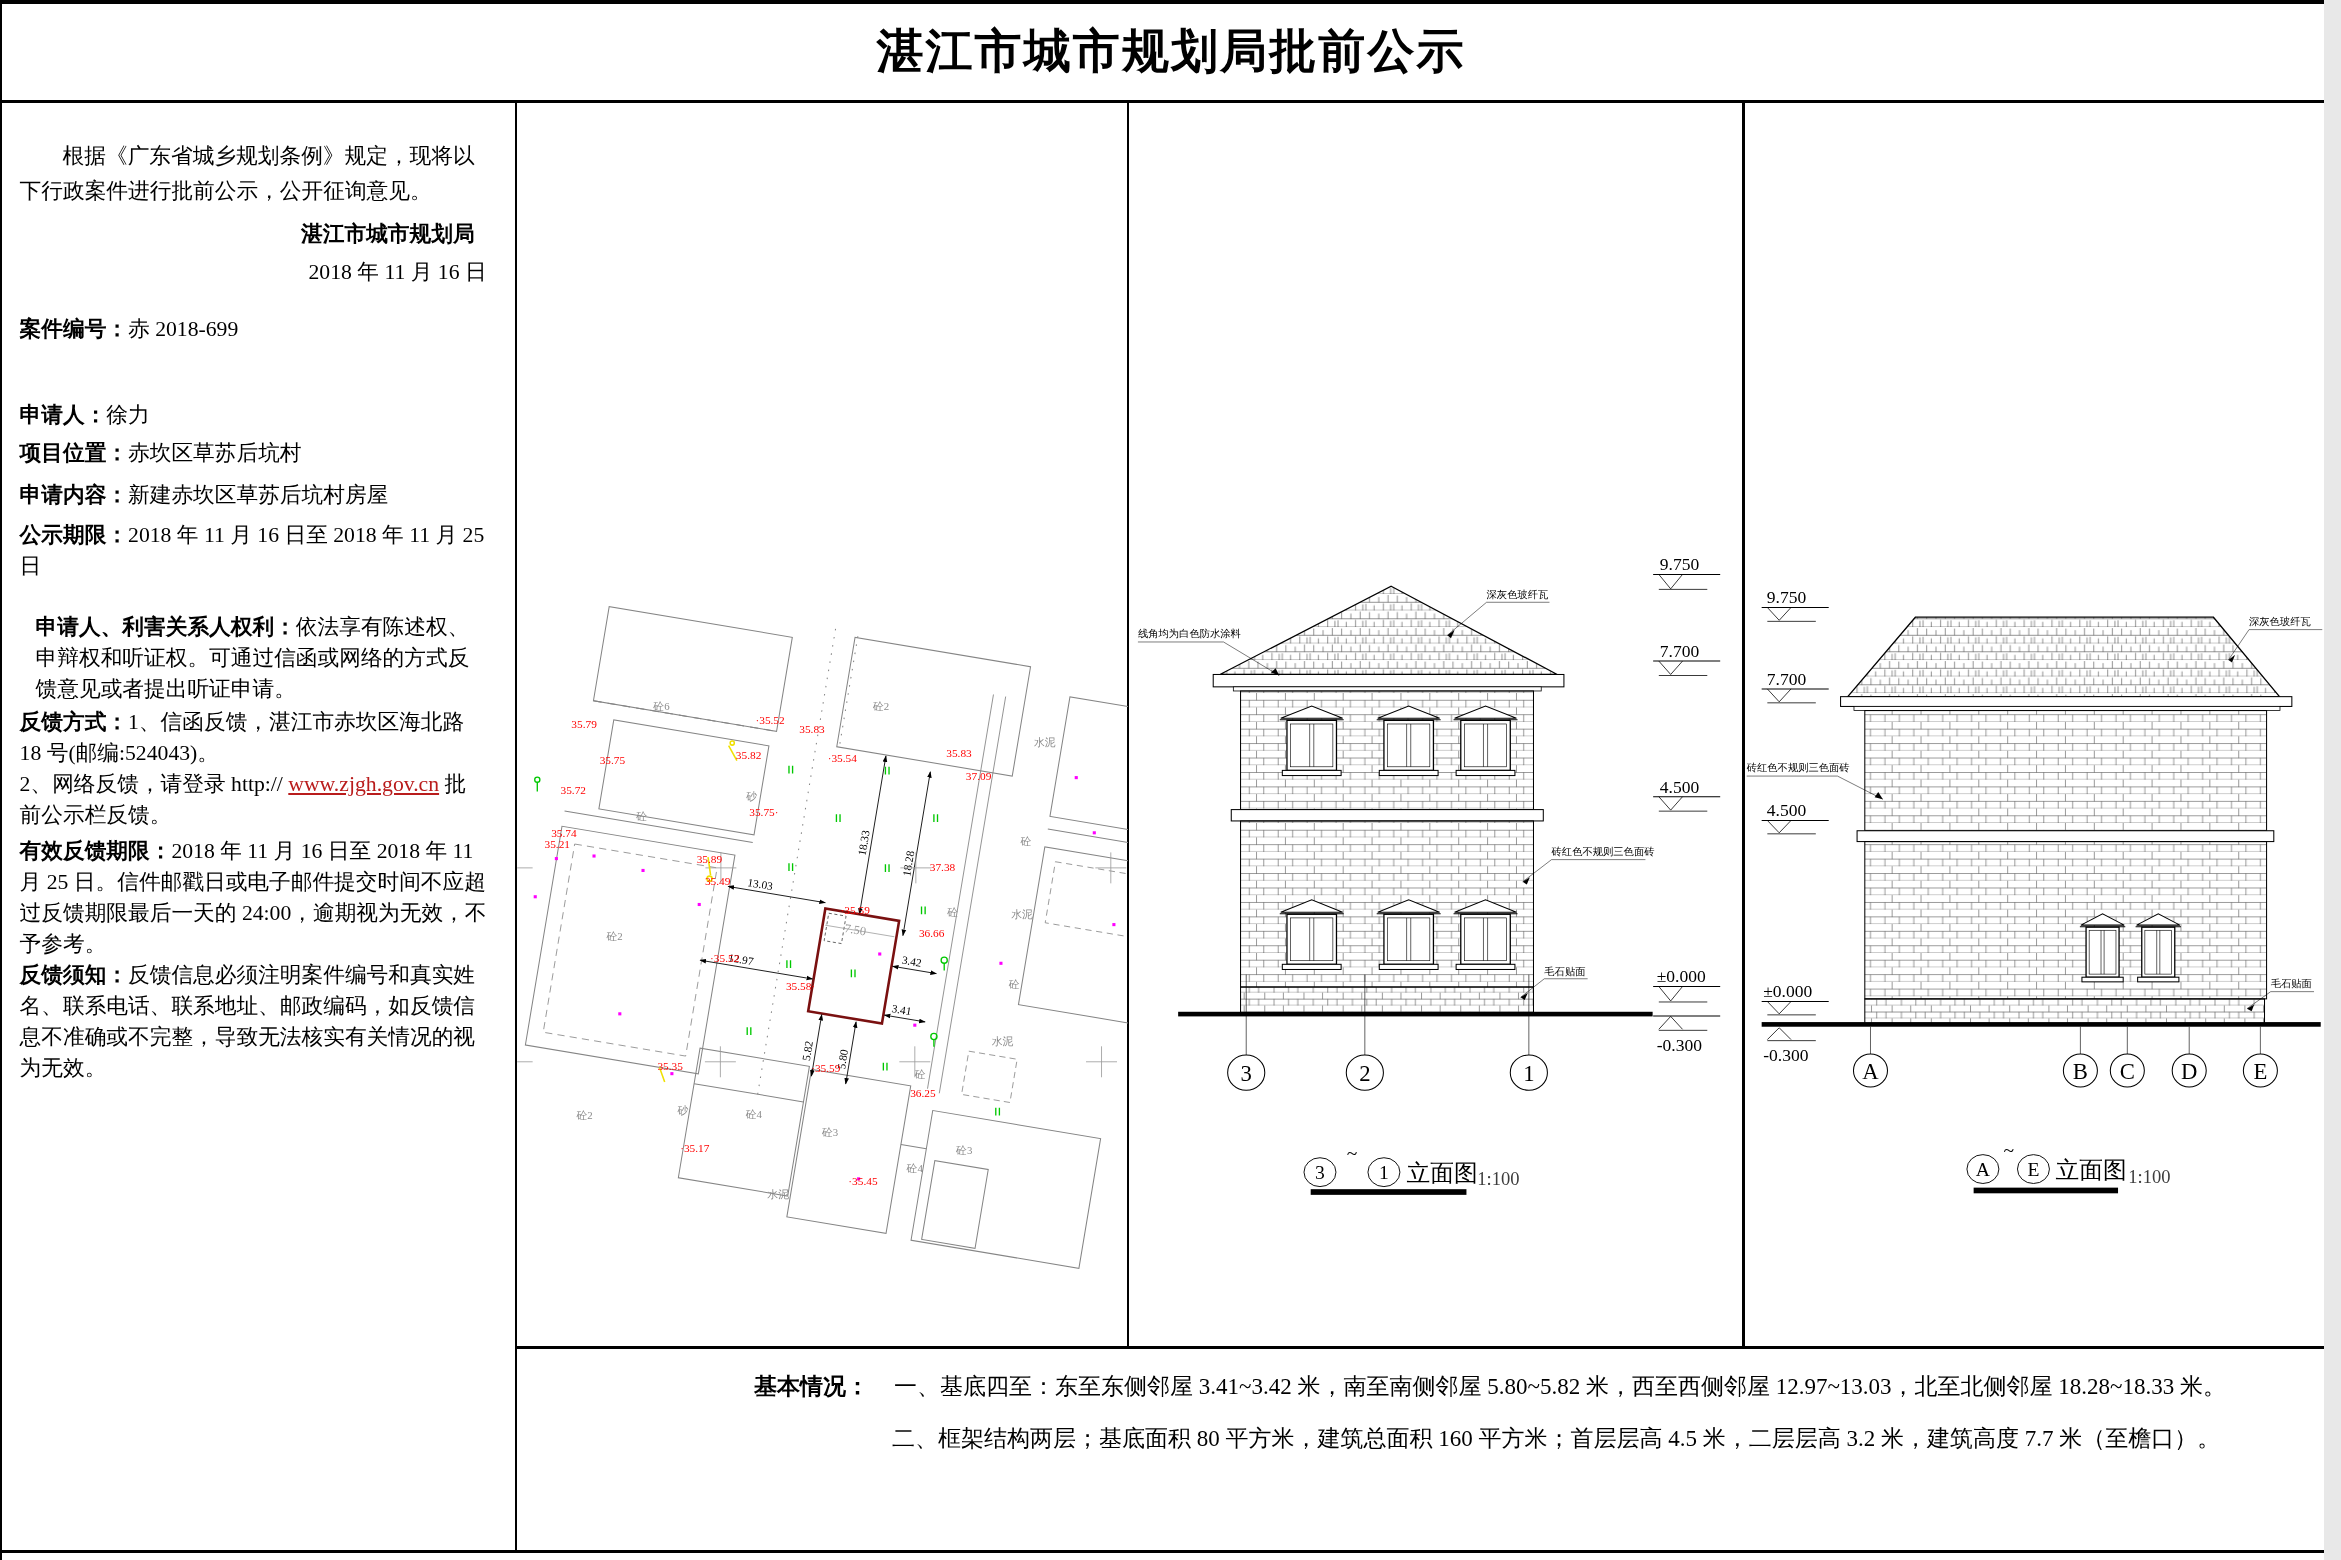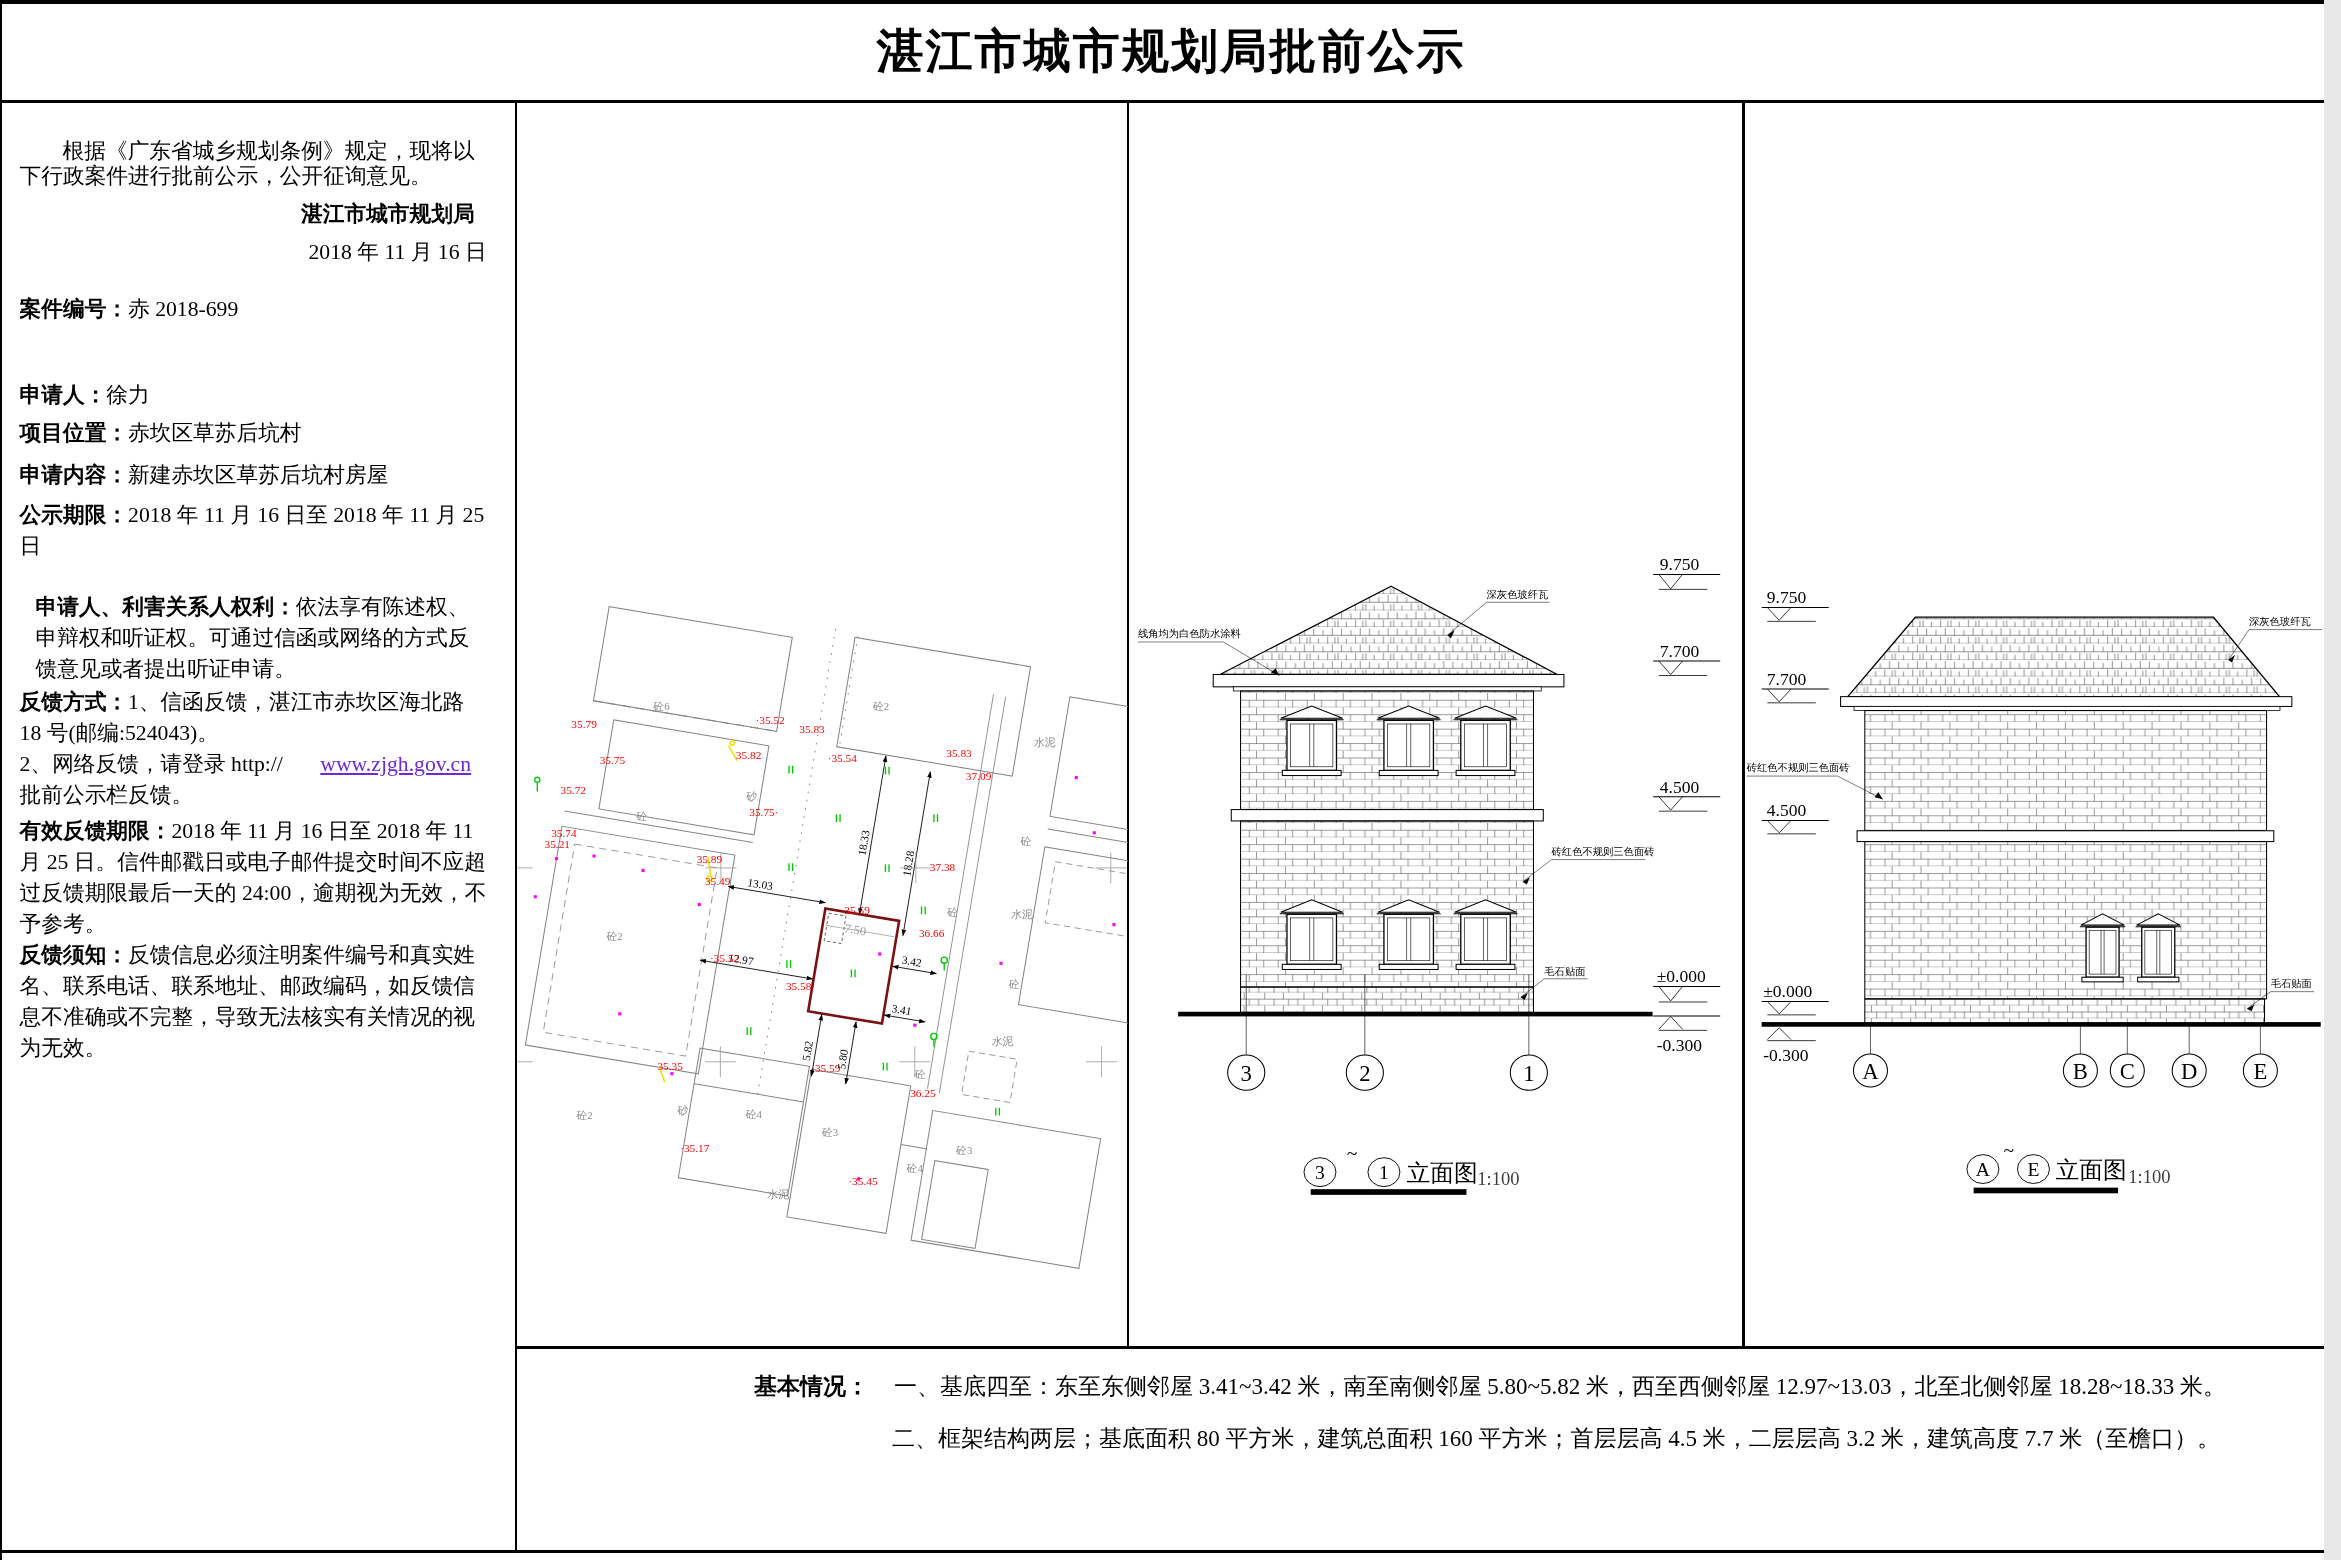--- a/index.html
+++ b/index.html
@@ -5,26 +5,26 @@
   html,body{margin:0;padding:0;background:#e8e8e8;}
   #sheet{position:relative;width:2324px;height:1561px;background:#fff;overflow:hidden;
          font-family:"Liberation Serif","DejaVu Serif",serif;color:#000;}
   .hline,.vline{position:absolute;background:#000;}
   #title-row{position:absolute;left:0;top:4.1px;width:2342px;height:95px;display:flex;
              align-items:center;justify-content:center;}
   #title-row h1{margin:0;font-size:47px;font-weight:bold;letter-spacing:2.1px;}
   
   #left-panel{position:absolute;left:2.6px;top:103px;width:498px;height:1444px;
               padding:36px 14px 0 17px;box-sizing:border-box;font-size:21.7px;line-height:31px;}
-  #left-panel .intro{text-indent:43px;line-height:25px;}
+  #left-panel .intro{text-indent:43px;line-height:35px;}
   #left-panel .sig{text-align:right;line-height:26px;}
   #left-panel .sig.b{font-weight:bold;}
   .field{margin:0;}
   .lbl{font-weight:bold;}
-  a.weblink{color:#6d28d9;text-decoration:underline;margin-left:32px;}
+  a.weblink{color:#b91c1c;text-decoration:underline;}
   
   svg{position:absolute;display:block;}
   text{font-family:"Liberation Serif","DejaVu Serif",serif;}
   .ann{font-size:20px;fill:#000;}
   .lvl{font-size:34px;fill:#000;}
   .gridnum{font-size:44px;fill:#000;}
   .capnum{font-size:38px;fill:#000;}
   .captxt{font-size:46px;fill:#000;}
   .capscale{font-size:36px;fill:#3d3d3d;}
   .spot{font-size:22px;fill:#ff0000;}

